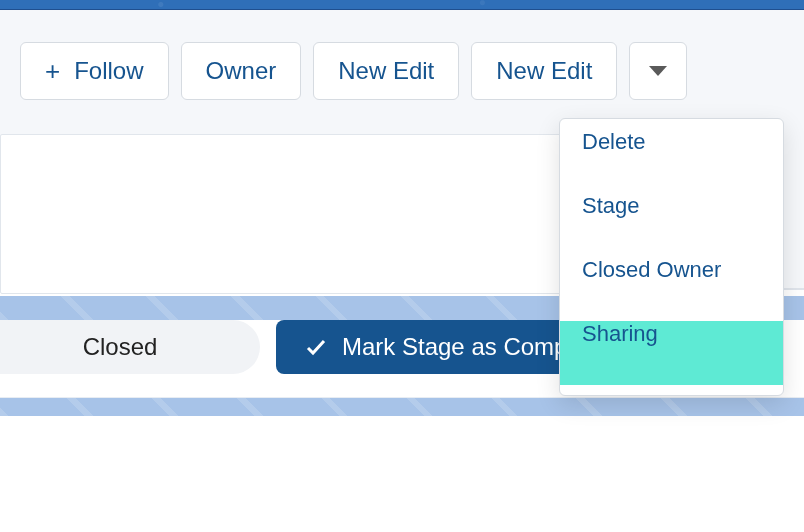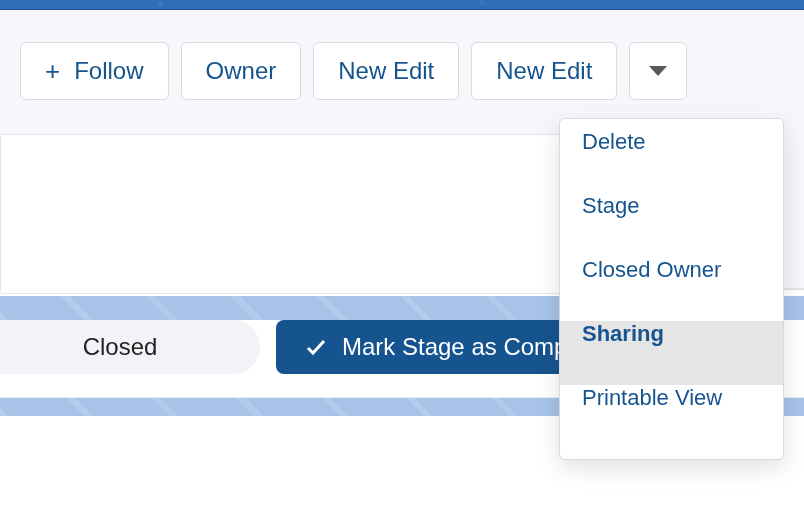--- a/index.html
+++ b/index.html
@@ -157,22 +157,21 @@
   .dropdown-item {
     height: 64px;
     display: flex;
     align-items: flex-start;
     padding: 0 22px;
     font-size: 22px;
     color: #16548f;
     cursor: pointer;
   }
   .dropdown-item.hover {
-    background: #e5e5e5;
-    font-weight: bold;
+    background: #5eead4;
   }
 </style>
 </head>
 <body>
 
 <div class="topo-bar top"></div>
 
 <div class="header-panel">
 
   <div class="action-bar">
@@ -219,16 +218,13 @@
   </div>
   <div class="dropdown-item">
     <span>Stage</span>
   </div>
   <div class="dropdown-item">
     <span>Closed Owner</span>
   </div>
   <div class="dropdown-item hover">
     <span>Sharing</span>
   </div>
-  <div class="dropdown-item">
-    <span>Printable View</span>
-  </div>
 </div>
 
 </body></html>

